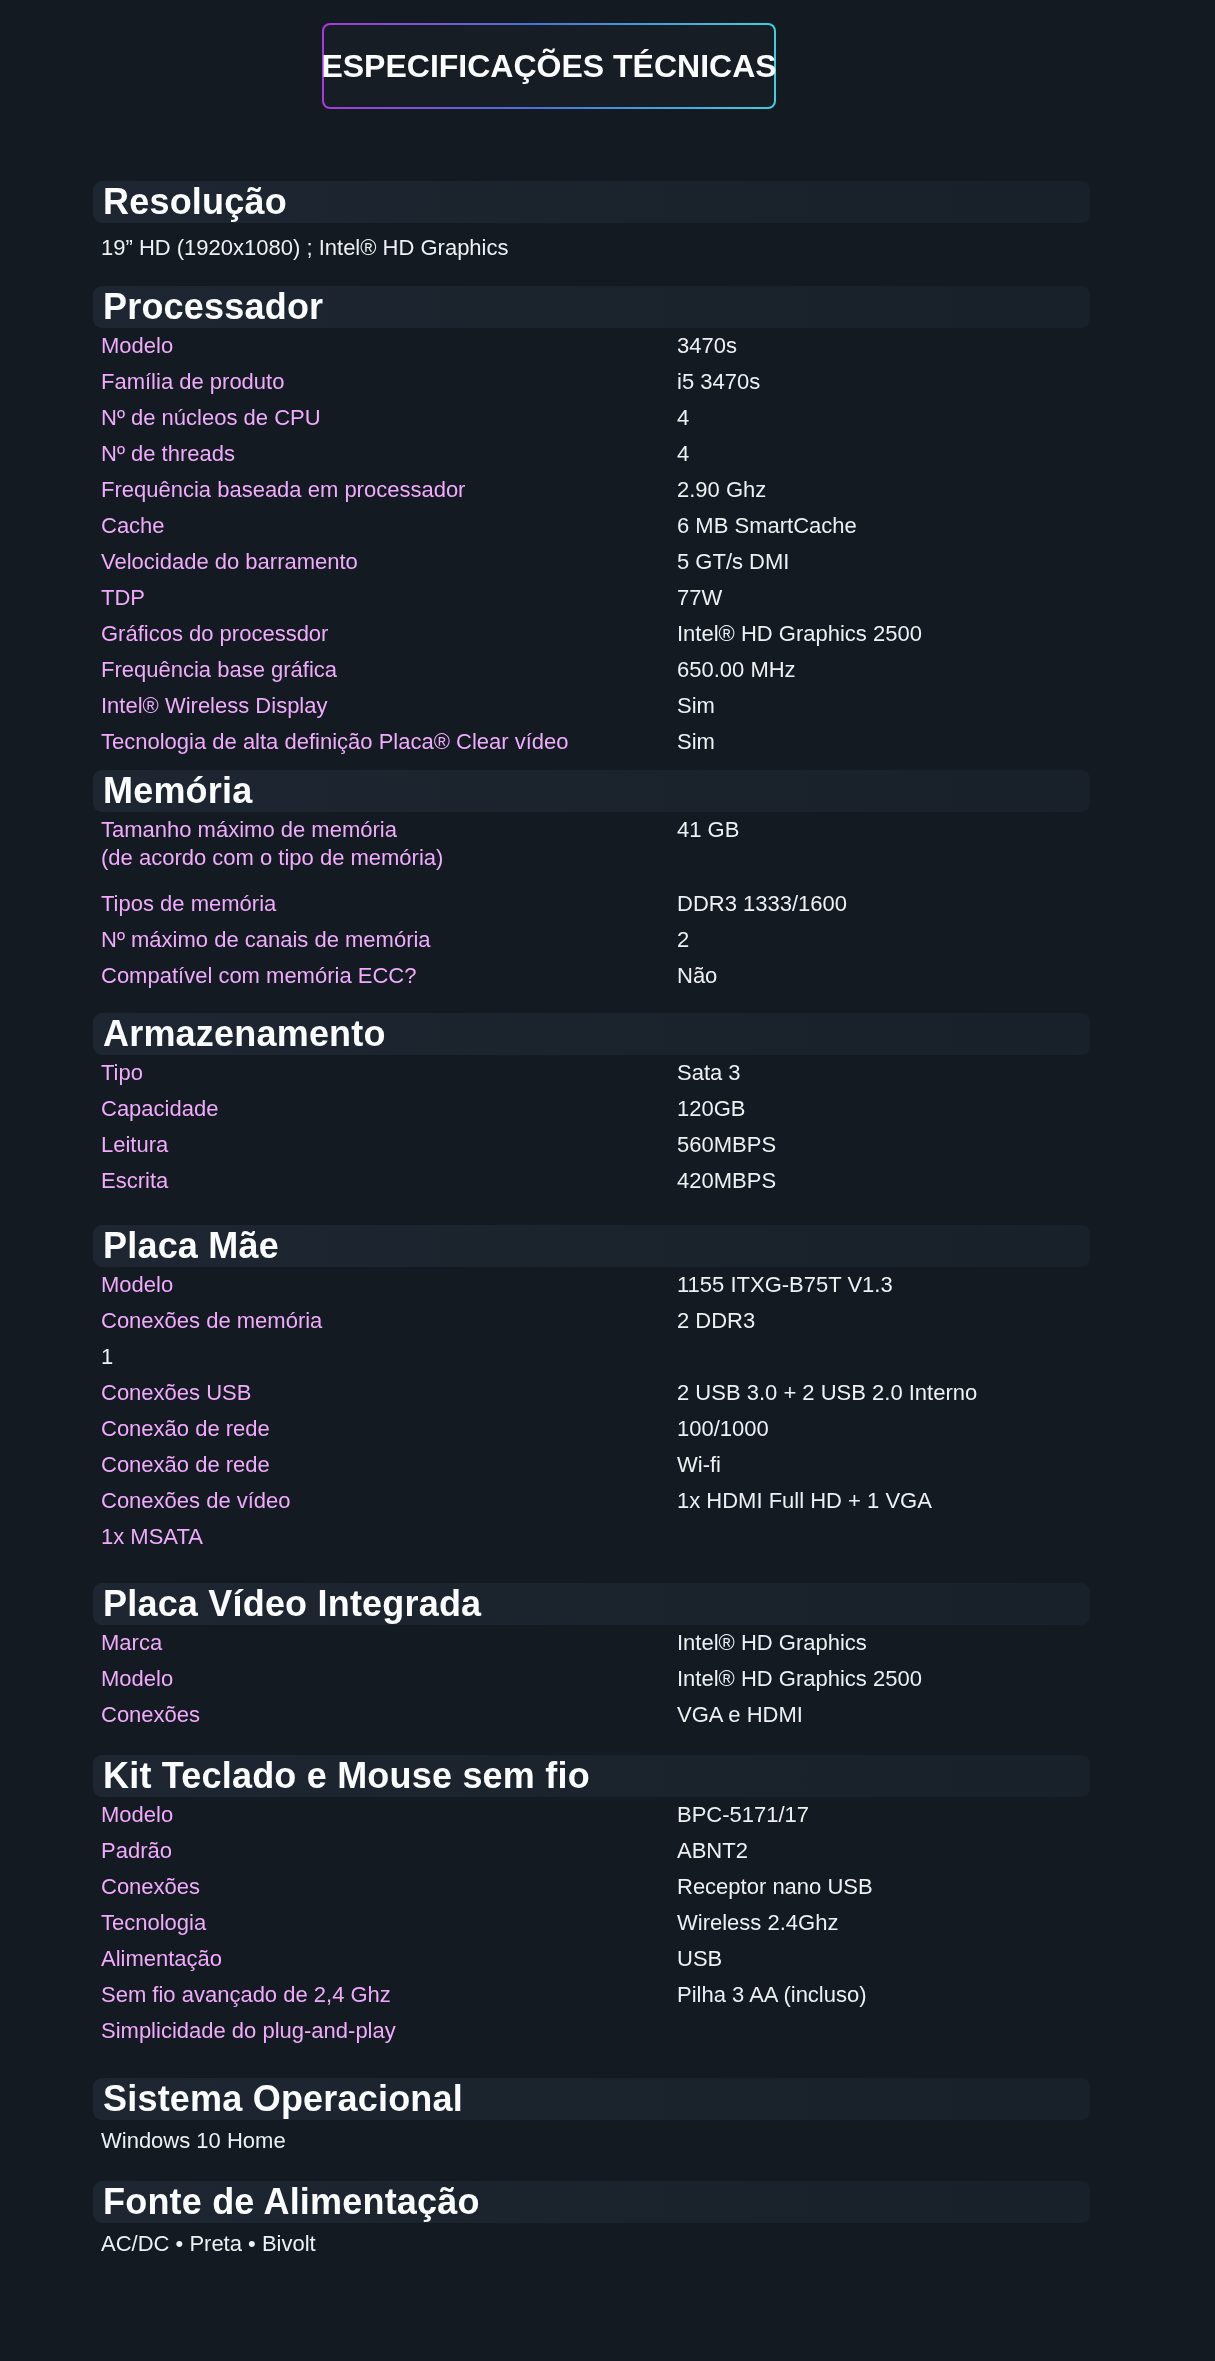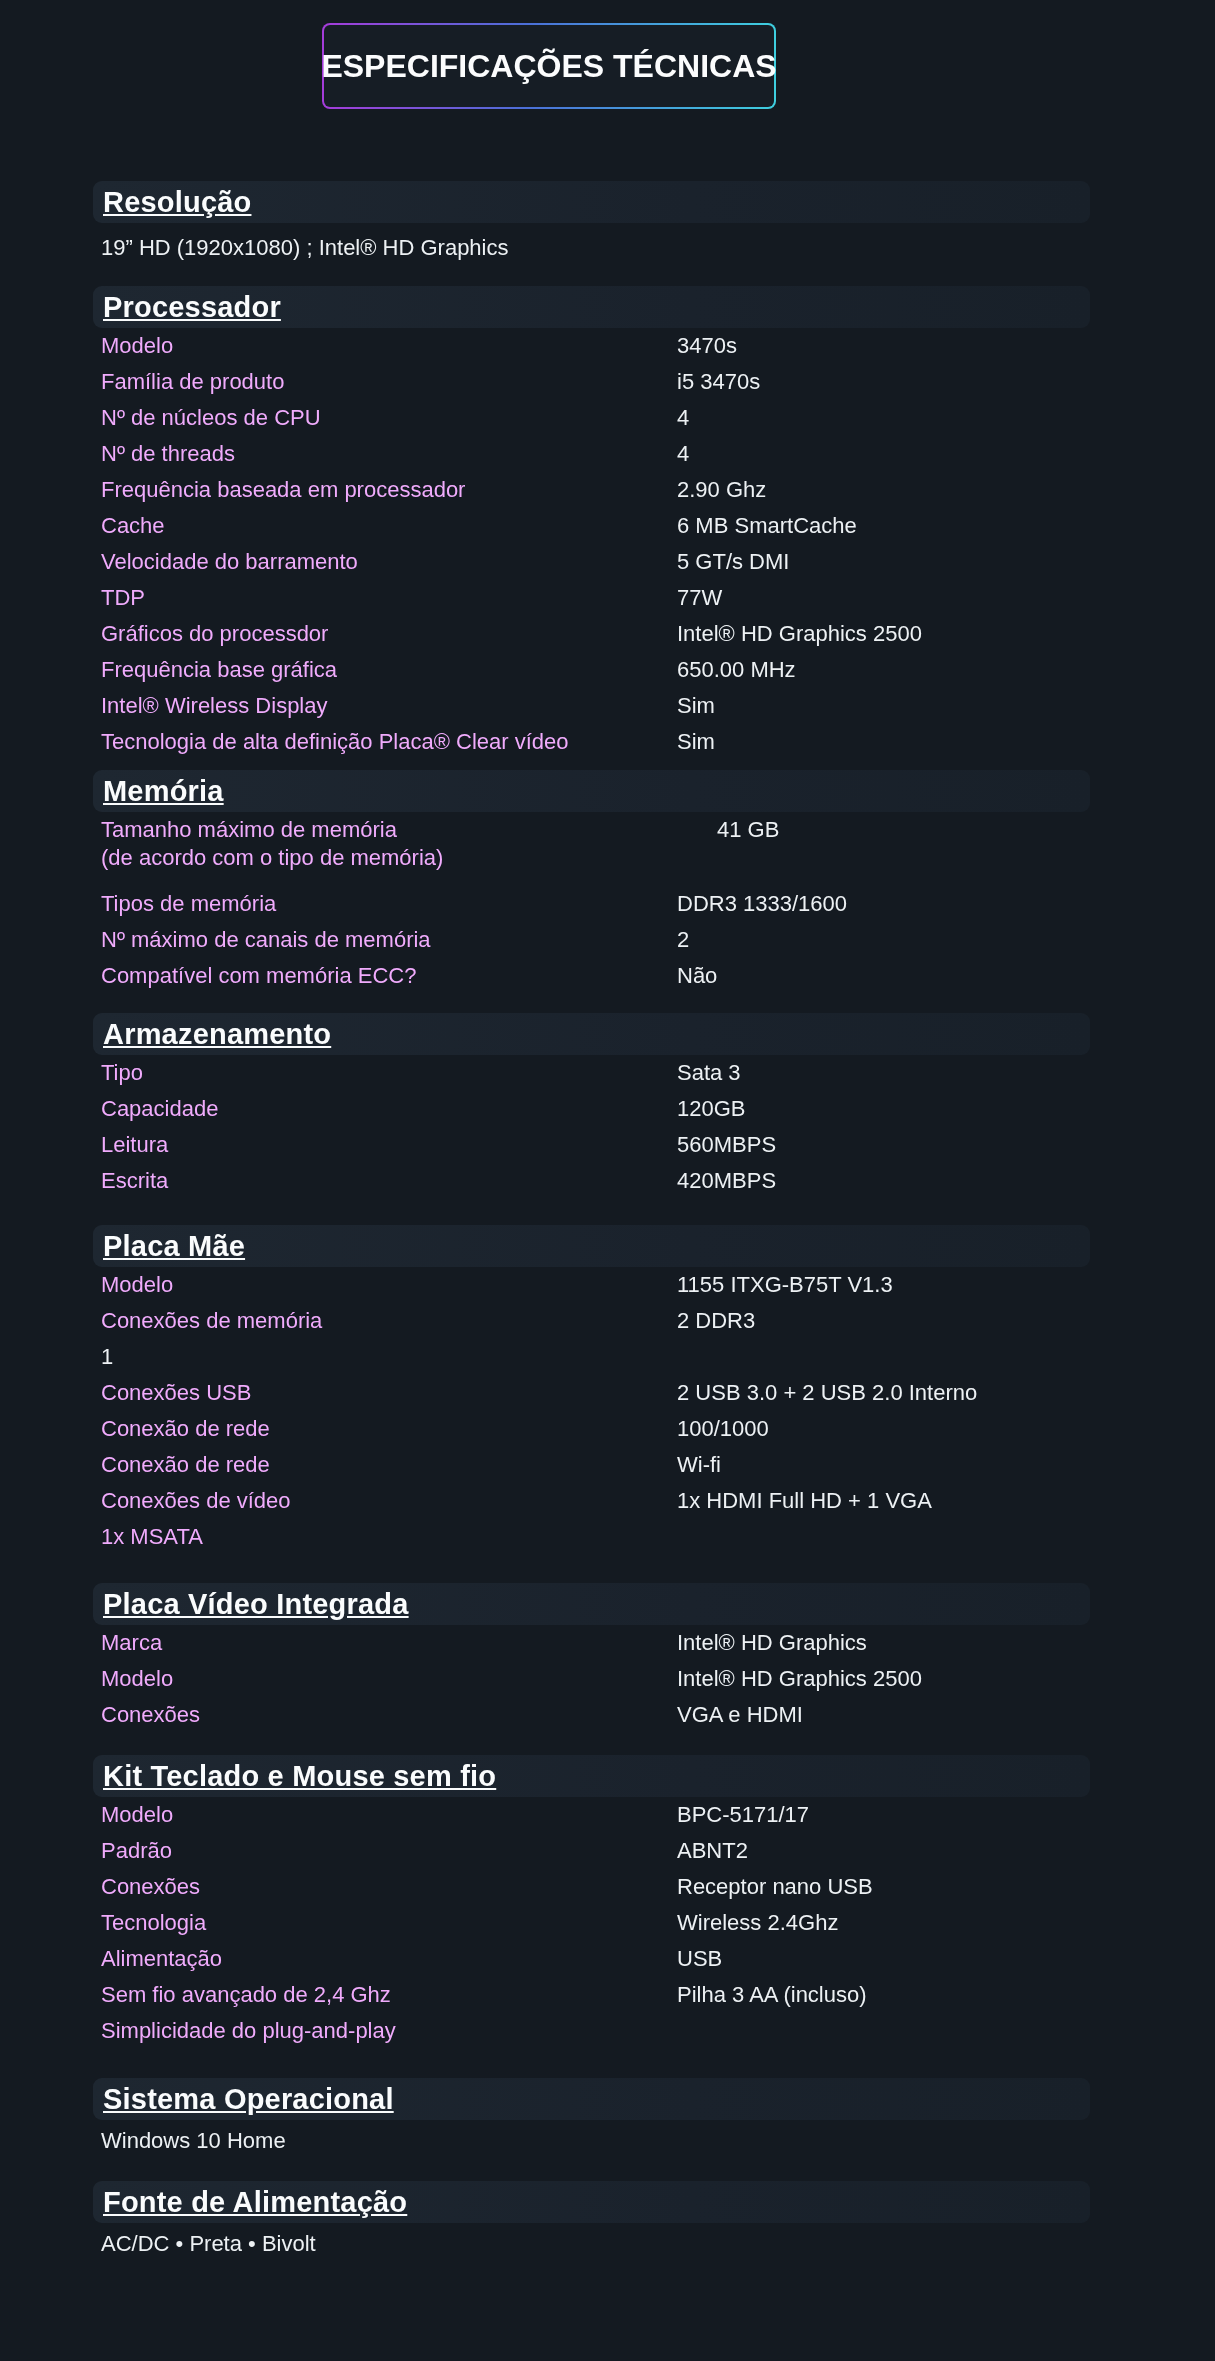--- a/index.html
+++ b/index.html
@@ -46,26 +46,25 @@
     box-sizing: border-box;
     height: 42px;
     border-radius: 9px;
     background: linear-gradient(90deg, #1e2731 0%, #1a222c 60%, #182029 100%);
     display: flex;
     align-items: center;
     padding-left: 10px;
   }
   .section-bar h2 {
     margin: 0;
-    font-size: 29px;
+    font-size: 36px;
     font-weight: bold;
     letter-spacing: 0.2px;
     color: #fafcfd;
     white-space: nowrap;
-    text-decoration: underline;
   }
   
   .sec-0 { margin-top: 72px; }
   .sec-1 { margin-top: 25px; }
   .sec-2 { margin-top: 10px; }
   .sec-3 { margin-top: 19px; }
   .sec-4 { margin-top: 26px; }
   .sec-5 { margin-top: 28px; }
   .sec-6 { margin-top: 22px; }
   .sec-7 { margin-top: 29px; }
@@ -75,21 +74,20 @@
   .rows { padding-left: 8px; }
   .row {
     display: flex;
     align-items: center;
     height: 36px;
   }
   .row.tall {
     height: 70px;
     align-items: flex-start;
     padding-top: 4px;
-    gap: 40px;
   }
   .label {
     flex: none;
     width: 576px;
     font-size: 22px;
     line-height: 28px;
     color: #f0abfc;
     white-space: pre-line;
   }
   .value {

